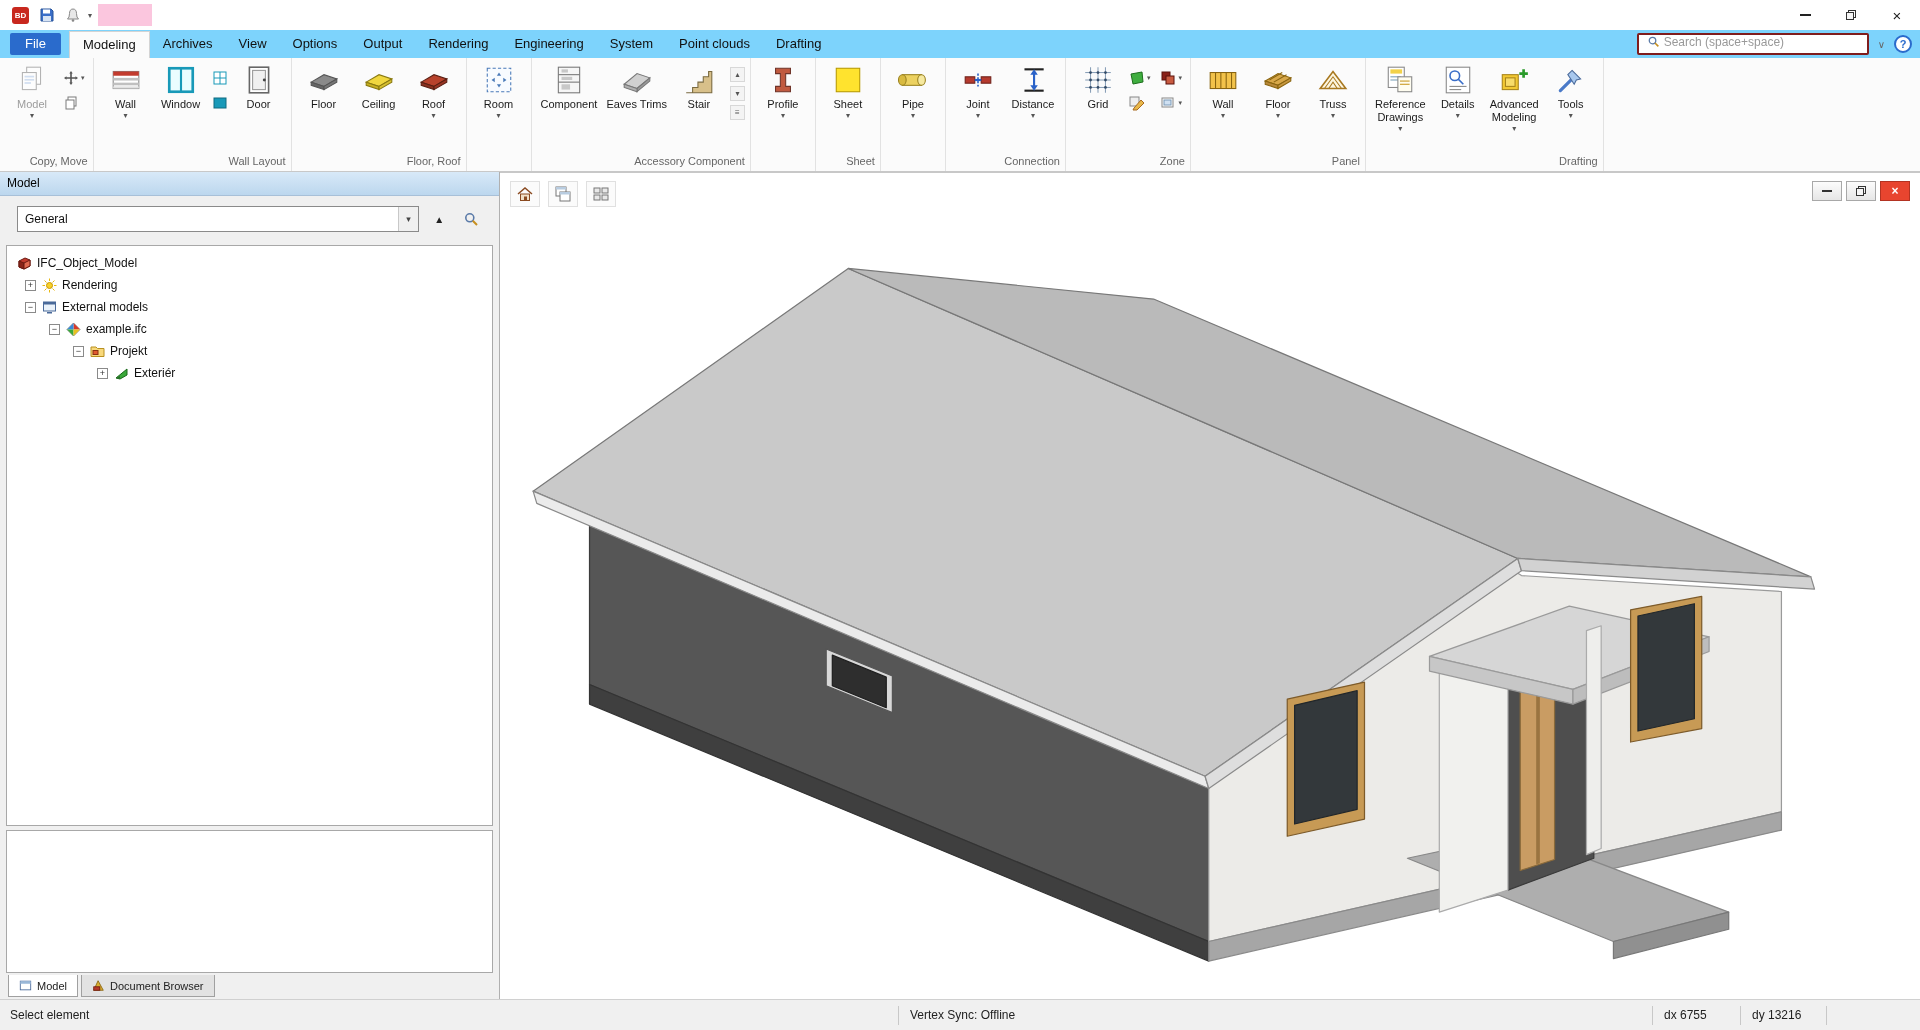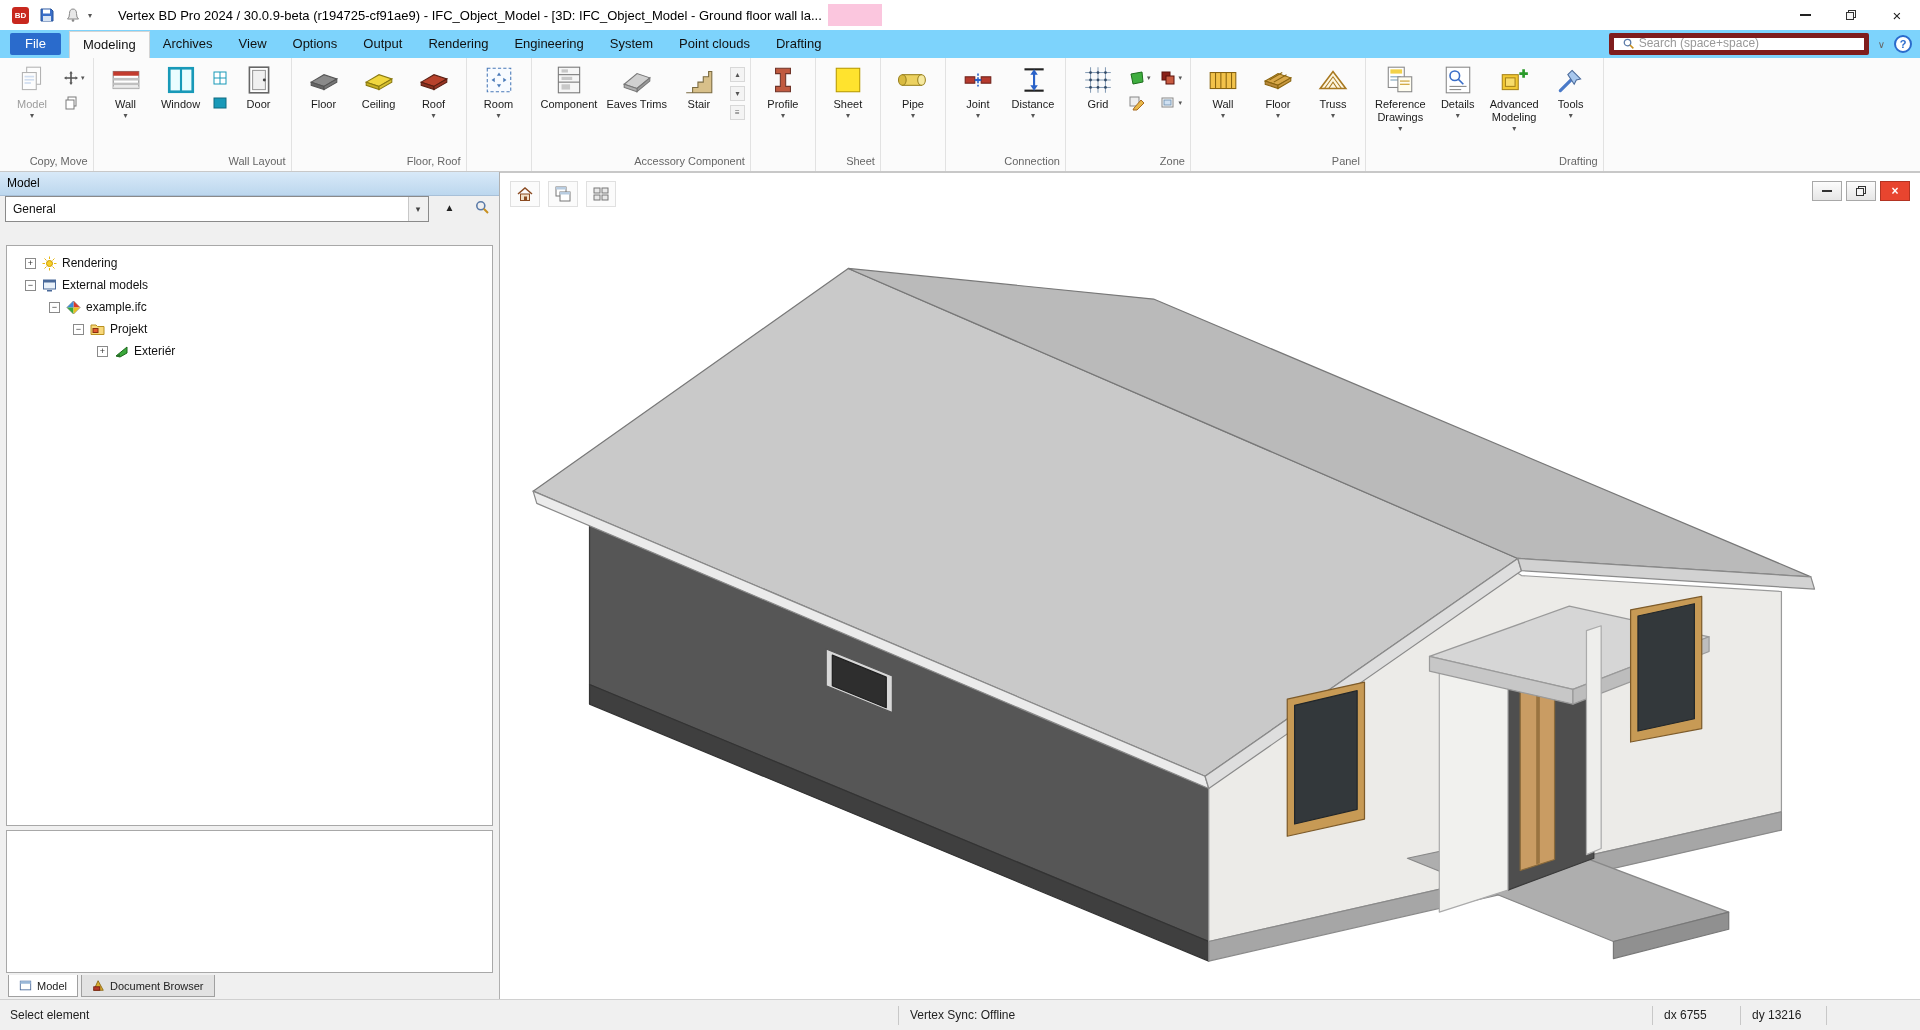--- a/index.html
+++ b/index.html
@@ -19,21 +19,21 @@
 .win-btn .min-glyph{width:11px;height:2px;background:#222;}
 .win-btn svg{width:12px;height:12px;}
 .win-btn.close-btn{font-size:15px;}
 
 
 #tabrow{position:absolute;left:0;top:30px;width:100%;height:28px;background:#7dd3fc;display:flex;align-items:flex-end;}
 .menu-tab{padding:0 13px;font-size:13px;height:28px;line-height:28px;color:#111;white-space:nowrap;}
 .menu-tab.file-tab{background:#2a6bcc;color:#fff;height:22px;line-height:22px;margin:0 8px 3px 10px;border-radius:2px;padding:0 15px;}
 .menu-tab.active{background:#fbfbfb;border:1px solid #d4d4d4;border-bottom:none;height:27px;line-height:25px;}
 #tab-right{position:absolute;right:0;top:0;height:28px;display:flex;align-items:center;}
-#searchbox{width:260px;height:22px;background:#fff;border:5px solid #7f1d1d;border-radius:2px;display:flex;align-items:flex-end;padding:0 4px;}
+#searchbox{width:232px;height:22px;background:#fff;border:2px solid #7f1d1d;border-radius:2px;display:flex;align-items:flex-start;padding:0 4px;}
 #searchbox svg{width:13px;height:13px;margin:0 4px;flex:none;}
 #searchbox input{border:none;outline:none;flex:1;font-size:12px;font-family:inherit;color:#333;background:transparent;min-width:0;}
 #searchbox input::placeholder{color:#999;}
 #ribbon-collapse{font-size:10px;color:#666;margin:0 9px;}
 #help-btn{width:18px;height:18px;border-radius:50%;border:2px solid #2a6bcc;color:#2a6bcc;font-size:11px;font-weight:bold;display:flex;align-items:center;justify-content:center;margin-right:8px;background:#fff;}
 
 
 #ribbon{position:absolute;left:0;top:58px;width:100%;height:114px;background:#fbfbfb;border-bottom:1px solid #c8c8c8;display:flex;align-items:stretch;overflow:hidden;}
 .ribbon-group{display:flex;flex-direction:column;border-right:1px solid #e2e2e2;padding:2px 5px 0 5px;flex:none;}
 .rg-row{flex:1;display:flex;align-items:flex-start;gap:1px;}
@@ -50,21 +50,21 @@
 .rb-small-ic{width:16px;height:16px;display:inline-flex;}
 .rb-small-ic svg{width:16px;height:16px;}
 .rb-mini-caret{font-size:7px;color:#555;margin-left:2px;}
 .rb-grid2{display:grid;grid-template-columns:auto auto;gap:3px 4px;padding-top:7px;}
 .rb-chevcol{display:flex;flex-direction:column;gap:4px;padding:7px 0 0 3px;}
 .rb-chev{width:15px;height:15px;font-size:8px;color:#555;border:1px solid #d8d8d8;background:#f4f4f4;display:flex;align-items:center;justify-content:center;}
 
 
 #sidepanel{position:absolute;left:0;top:172px;width:500px;bottom:31px;background:#f0f0f0;border-right:1px solid #b0b0b0;}
 .panel-header{height:24px;background:linear-gradient(#d8e9f8,#bcd7ee);border-bottom:1px solid #a8c0d8;font-size:12px;line-height:23px;padding-left:7px;color:#000;}
-.panel-toolbar{height:46px;display:flex;align-items:flex-start;padding:0 5px;gap:9px;}
+.panel-toolbar{height:46px;display:flex;align-items:center;padding:0 17px;gap:9px;}
 .combo{position:relative;width:428px;height:26px;border:1px solid #8a8a8a;background:#fff;font-size:12px;display:flex;align-items:center;padding-left:7px;}
 .combo-caret{margin-left:auto;width:20px;height:100%;border-left:1px solid #c8c8c8;background:#f0f0f0;display:flex;align-items:center;justify-content:center;font-size:9px;color:#444;}
 .ptool-btn{width:24px;height:22px;display:flex;align-items:center;justify-content:center;font-size:10px;color:#222;}
 .ptool-btn svg{width:16px;height:16px;}
 .tree-box{position:absolute;left:6px;right:6px;top:73px;height:581px;background:#fff;border:1px solid #a8a8a8;overflow:hidden;padding-top:6px;}
 .tree-box2{position:absolute;left:6px;right:6px;top:658px;height:143px;background:#fff;border:1px solid #a8a8a8;}
 .tree-row{height:22px;display:flex;align-items:center;font-size:12px;white-space:nowrap;}
 .tw-exp{width:11px;height:11px;border:1px solid #8a8a8a;background:#fff;font-size:9px;line-height:9px;text-align:center;margin-right:6px;color:#333;flex:none;}
 .tw-icon{width:15px;height:15px;margin-right:5px;flex:none;}
 .tw-icon svg{width:15px;height:15px;}
@@ -102,21 +102,20 @@
         <rect x="4" y="9" width="8" height="5" fill="#d8e4f4"></rect>
       </svg>
   </div>
   <div class="tb-icon">
     <svg viewBox="0 0 16 16">
         <path d="M8 2 C5.5 2 4.5 4 4.5 6.5 L4 10 L2.5 12 H13.5 L12 10 L11.5 6.5 C11.5 4 10.5 2 8 2 Z" fill="#e8e8e8" stroke="#888"></path>
         <circle cx="8" cy="13.5" r="1.3" fill="#888"></circle>
       </svg>
   </div>
   <div class="tb-caret">▾</div>
-  <div id="title-text">Vertex BD Pro 2024 / 30.0.9-beta (r194725-cf91ae9) - IFC_Object_Model - [3D: IFC_Object_Model - Ground floor wall la...</div>
   <div id="title-pink"></div>
   <div id="win-controls">
       <div class="win-btn">
         <div class="min-glyph"></div>
       </div>
       <div class="win-btn">
         <svg viewBox="0 0 12 12">
           <rect x="3.5" y="1.5" width="7" height="7" fill="none" stroke="#333"></rect>
           <rect x="1.5" y="3.5" width="7" height="7" fill="#f5f5f5" stroke="#333"></rect>
         </svg>
@@ -550,20 +549,28 @@
     </div>
     <div class="ptool-btn">▲</div>
     <div class="ptool-btn">
       <svg viewBox="0 0 16 16">
           <circle cx="6.8" cy="6.8" r="4" fill="none" stroke="#5a7aa8" stroke-width="1.6"></circle>
           <line x1="9.8" y1="9.8" x2="14" y2="14" stroke="#c89020" stroke-width="2"></line>
         </svg>
     </div>
   </div>
   <div class="tree-box">
+      <div class="tree-row" style="padding-left: 10px;">
+        <div class="tw-icon"><svg viewBox="0 0 15 15">
+            <polygon points="2,5 8,2 13,4 13,10 7,13 2,11" fill="#c23b2e" stroke="#6a1a10"></polygon>
+            <polygon points="2,5 7,7 7,13 2,11" fill="#8a2418" stroke="#6a1a10"></polygon>
+            <polygon points="7,7 13,4 13,10 7,13" fill="#e06a50" stroke="#6a1a10"></polygon>
+          </svg></div>
+        <span class="tw-label">IFC_Object_Model</span>
+      </div>
       <div class="tree-row" style="padding-left: 18px;">
         <div class="tw-exp">+</div>
         <div class="tw-icon"><svg viewBox="0 0 15 15">
             <circle cx="7.5" cy="7.5" r="3" fill="#f8d028" stroke="#c89800"></circle>
             <g stroke="#e8b810">
               <line x1="7.5" y1="0.5" x2="7.5" y2="3"></line>
               <line x1="7.5" y1="12" x2="7.5" y2="14.5"></line>
               <line x1="0.5" y1="7.5" x2="3" y2="7.5"></line>
               <line x1="12" y1="7.5" x2="14.5" y2="7.5"></line>
               <line x1="2.5" y1="2.5" x2="4.5" y2="4.5"></line>

